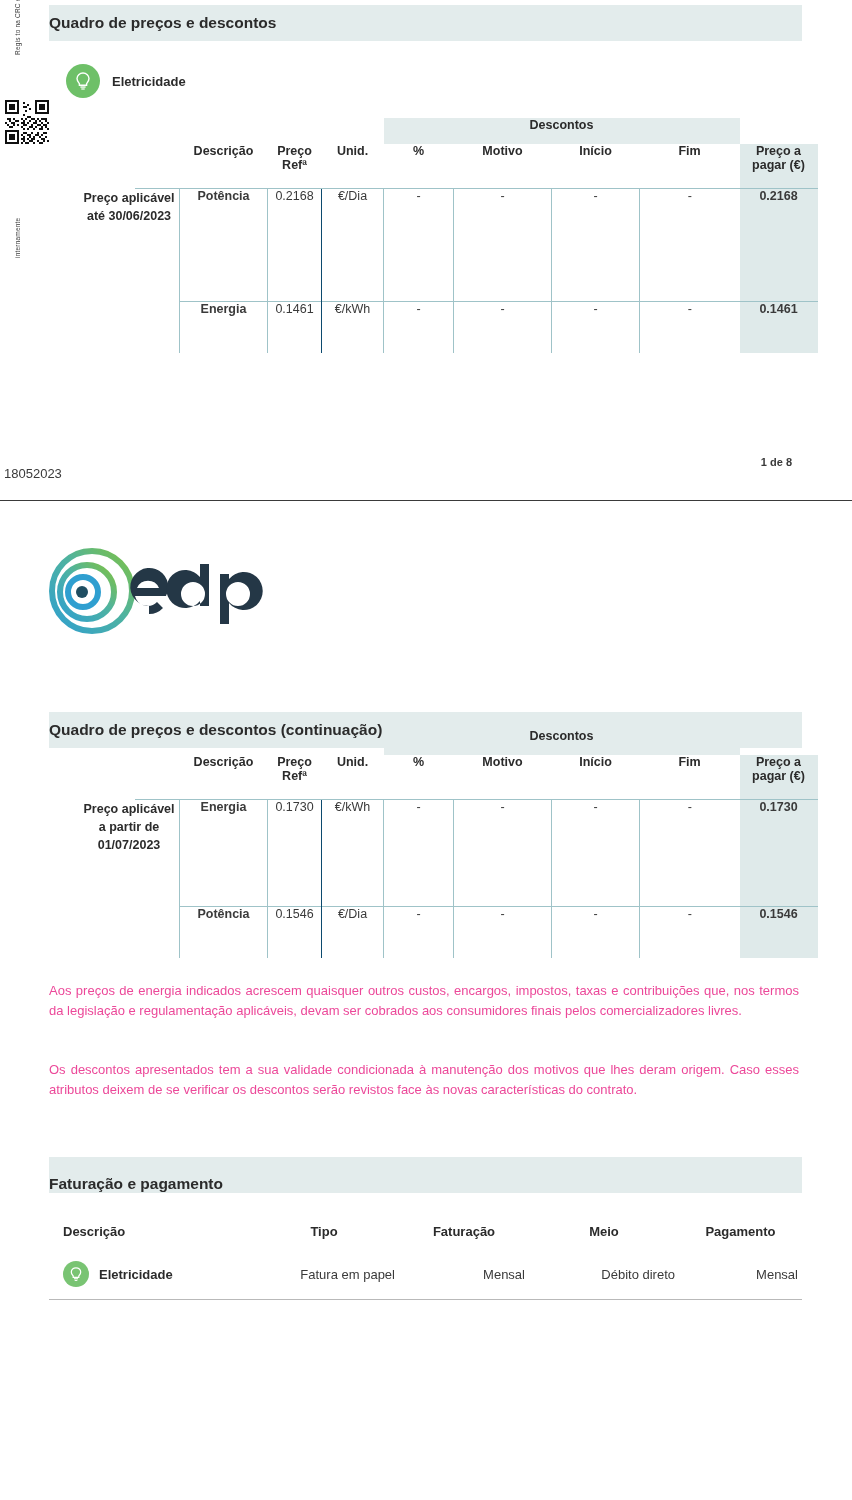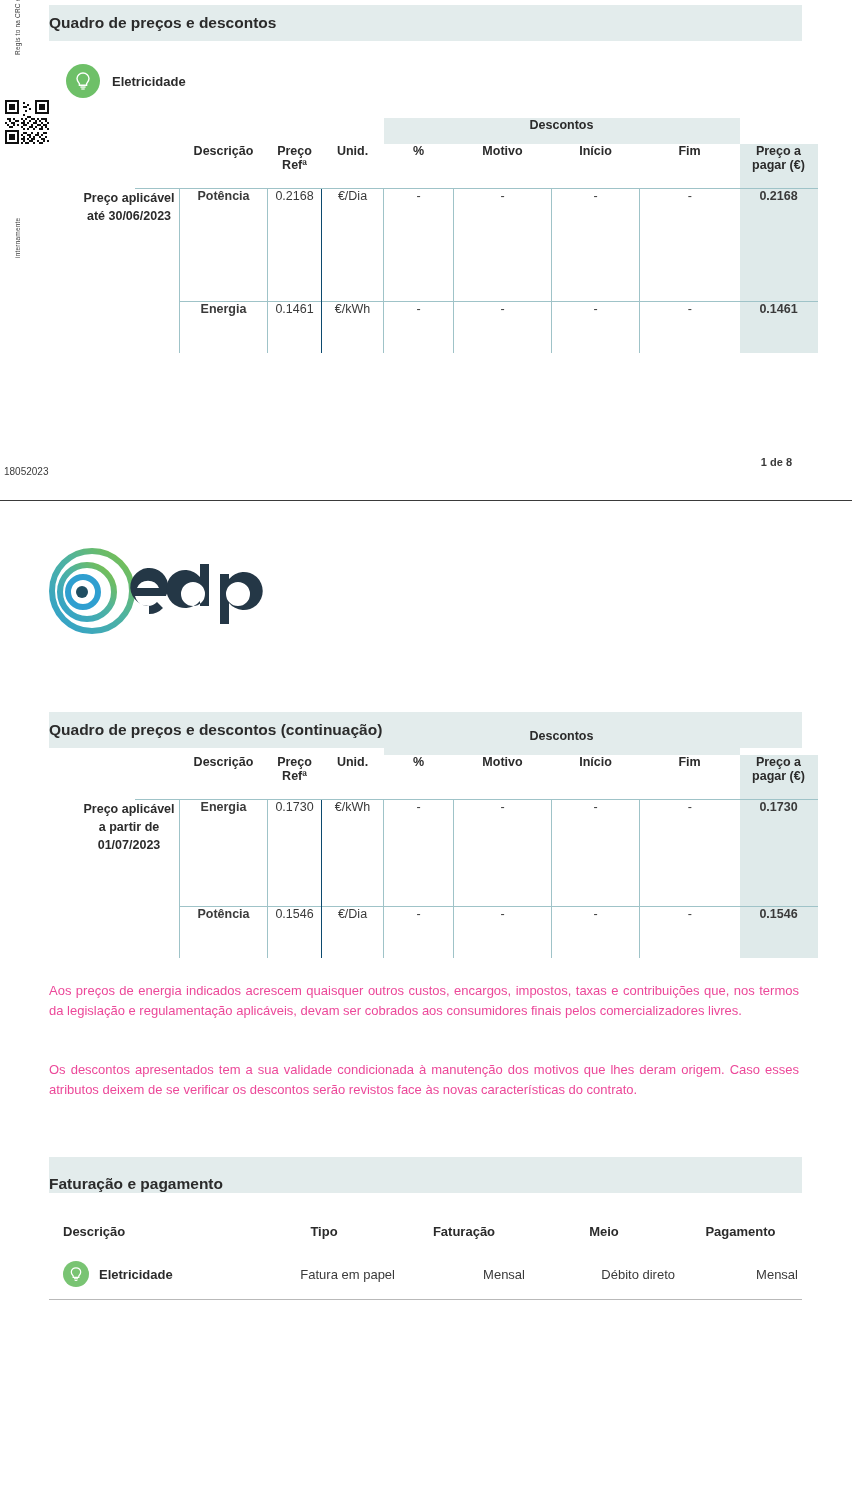--- a/index.html
+++ b/index.html
@@ -49,21 +49,21 @@
     top: 100px;
     width: 44px;
     height: 44px;
   }
   .qr svg { display:block; }
 
   .doc-ref {
     position: absolute;
     left: 4px;
     top: 466px;
-    font-size: 10px;
+    font-size: 13px;
     color: #3a3a3a;
   }
 
   .page-num {
     position: absolute;
     right: 60px;
     top: 456px;
     font-size: 11px;
     font-weight: bold;
     color: #3a3a3a;

